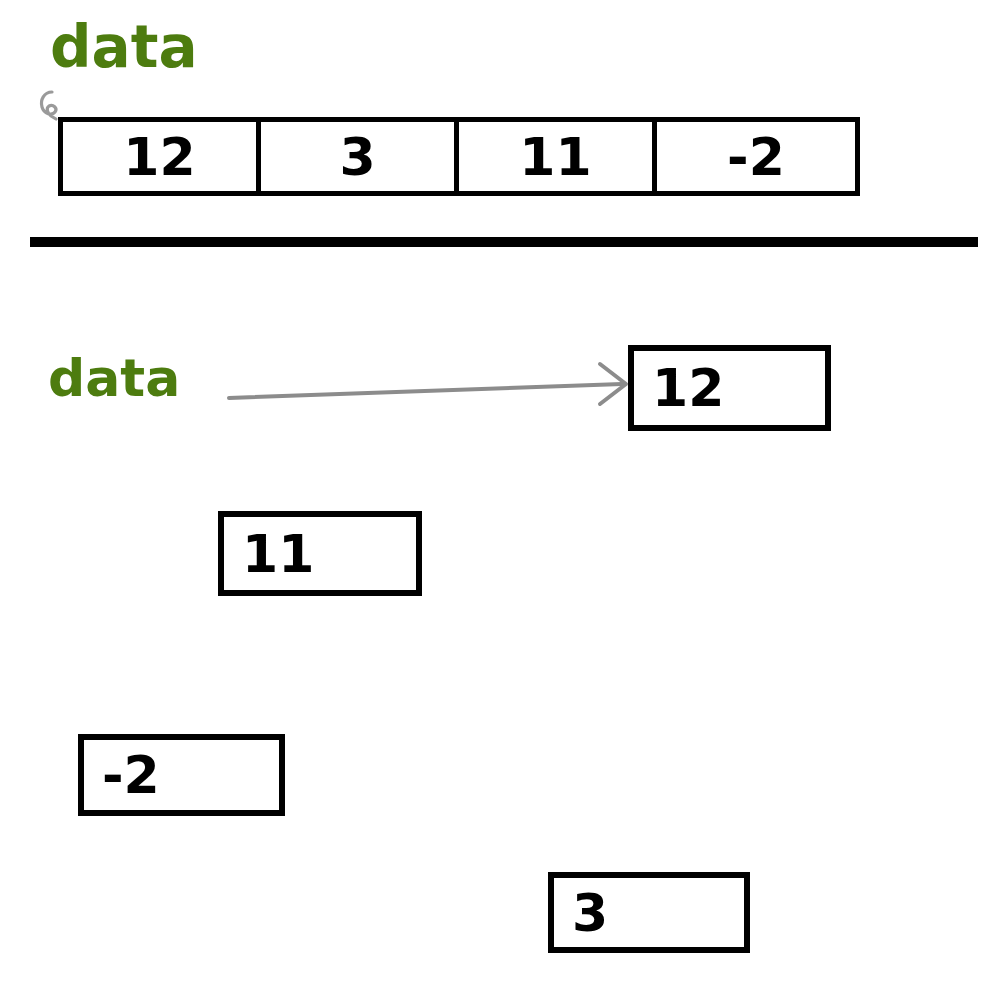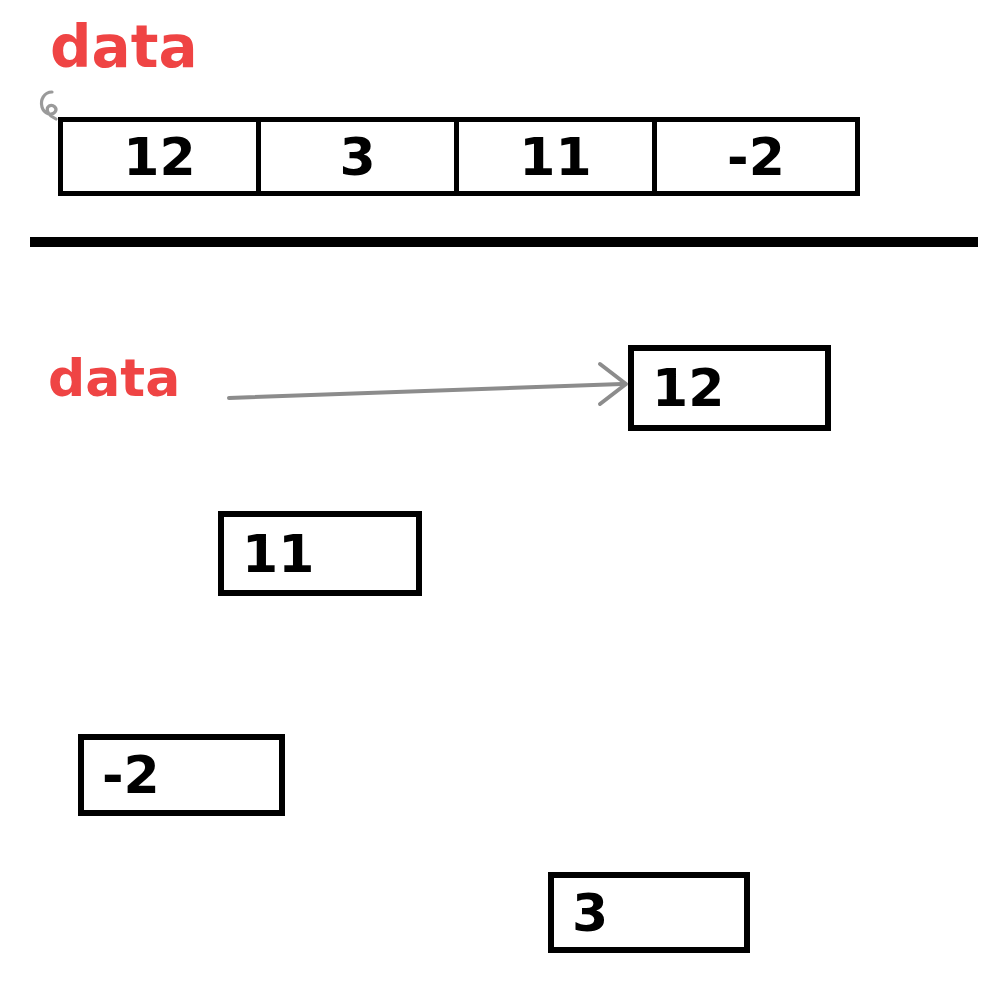--- a/index.html
+++ b/index.html
@@ -23,21 +23,21 @@
     height: 1000px;
   }
 
   
   .abs { position: absolute; }
 
   
   .label {
     font-family: "DejaVu Sans", sans-serif;
     font-weight: bold;
-    color: #ef4444;
+    color: #4d7c0f;
     white-space: pre;
     line-height: 1;
   }
   .label-top {
     left: 50px;
     top: 18px;
     font-size: 58px;
     letter-spacing: 0px;
   }
   .label-bottom {

